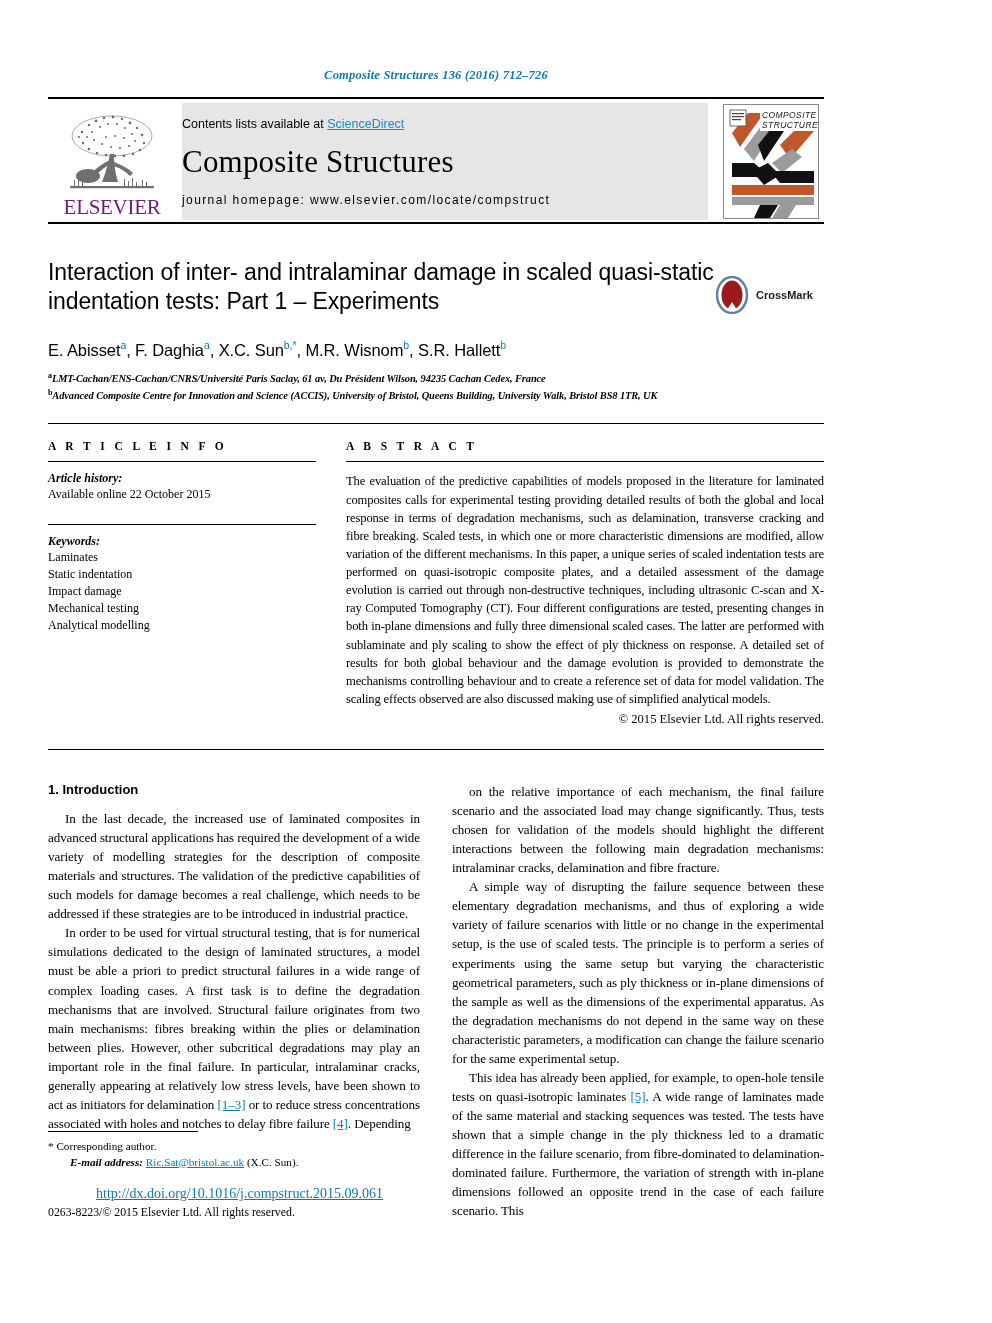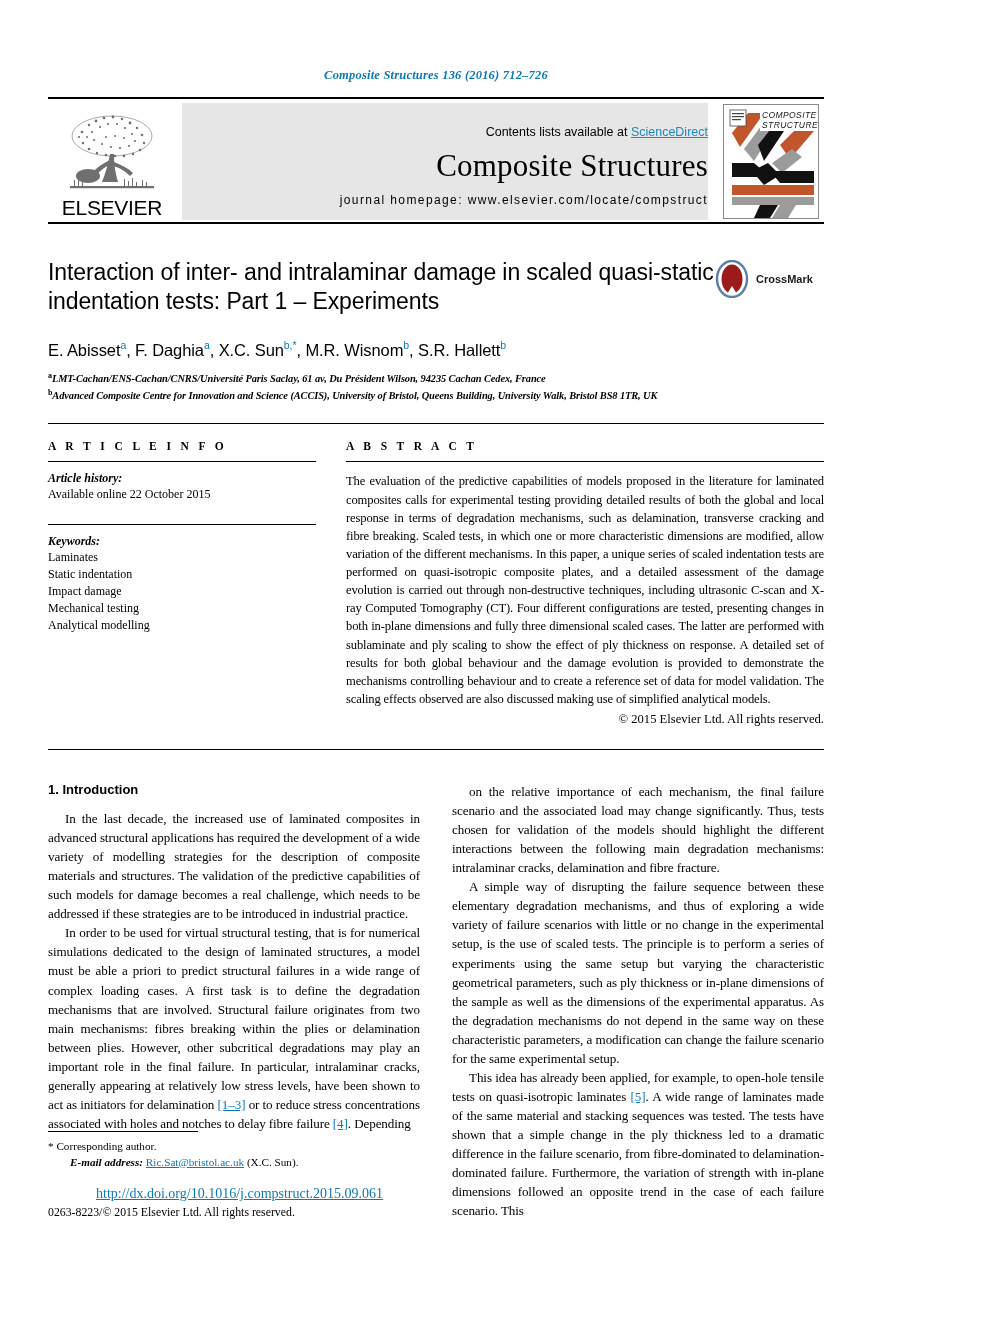--- a/index.html
+++ b/index.html
@@ -54,36 +54,36 @@
     align-items: center;
     justify-content: flex-end;
     padding-bottom: 2px;
   }
   .elsevier-tree {
     width: 108px;
     height: 86px;
     display: block;
   }
   .elsevier-word {
-    color: #000000;
-    font-family: Liberation Sans, sans-serif;
+    color: #701a75;
+    font-family: Liberation Serif, serif;
     font-size: 21px;
     letter-spacing: -0.3px;
     line-height: 1;
     margin-top: 1px;
   }
   .masthead-center {
     flex: 1 1 auto;
     background: #e6e6e6;
     margin: 0 10px 0 6px;
     display: flex;
     flex-direction: column;
-    align-items: flex-end;
+    align-items: flex-start;
     justify-content: space-between;
-    padding: 22px 0 13px 0;
+    padding: 14px 0 13px 0;
   }
   .contents-line {
     font-family: "Liberation Sans", sans-serif;
     font-size: 12.5px;
   }
   .contents-line .sd {
     color: #1a8ac4;
   }
   .journal-name {
     font-family: "Liberation Serif", serif;
@@ -127,21 +127,21 @@
     font-size: 23px;
     line-height: 1.28;
     font-weight: normal;
     margin: 0;
     width: 760px;
     letter-spacing: -0.1px;
   }
   .crossmark {
     position: absolute;
     right: 2px;
-    top: 0px;
+    top: 16px;
     width: 108px;
     height: 42px;
     display: flex;
     align-items: center;
     gap: 6px;
   }
   .crossmark-word {
     font-family: "Liberation Sans", sans-serif;
     font-size: 11px;
     font-weight: bold;

